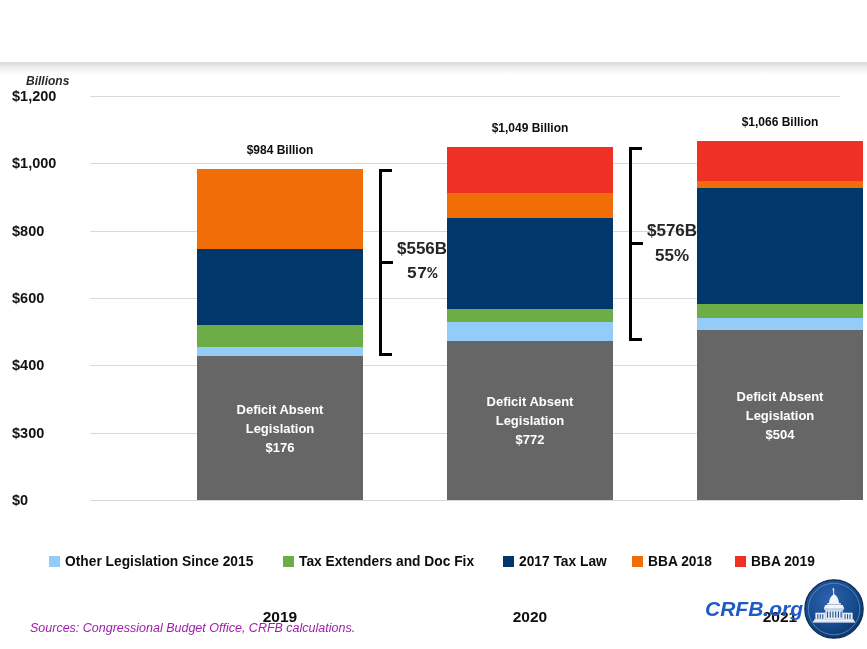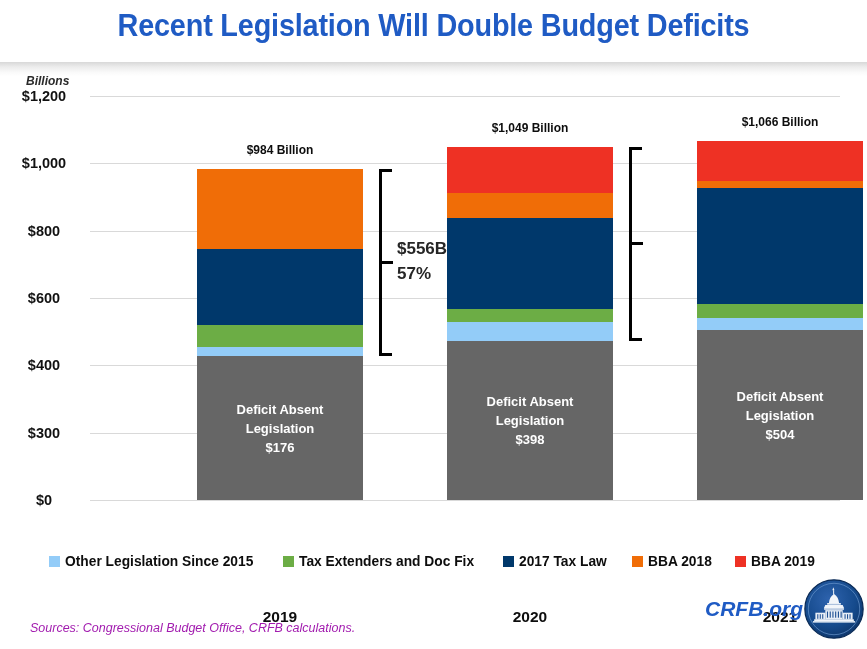--- a/index.html
+++ b/index.html
@@ -37,21 +37,21 @@
 
   
   
   .plot {
     position:absolute; left:90px; top:96px; width:750px; height:404px;
   }
   .gridline {
     position:absolute; left:0; width:750px; height:1px; background:#d9d9d9;
   }
   .axis-label {
-    position:absolute; right:0; width:64px; text-align:center;
+    position:absolute; right:0; width:64px; text-align:left;
     font-size:14.5px; font-weight:bold; color:#111;
     transform: translateY(-50%);
   }
   .axis-col { position:absolute; left:14px; top:96px; width:62px; height:404px; }
 
   
   .bar {
     position:absolute; bottom:0; width:166px;
   }
   .seg { width:100%; position:relative; }
@@ -113,23 +113,20 @@
   .crfb-text {
     font-size:21px; font-weight:bold; font-style:italic; color:#1F5BC4;
   }
   .crfb-logo { width:62px; height:62px; display:block; }
 </style>
 </head>
 <body>
 
 <div id="page">
 
-  <div class="title-band">
-    <div class="title">Recent Legislation Will Double Budget Deficits</div>
-  </div>
   <div class="band-shadow"></div>
 
   <div class="units">Billions</div>
 
   <div class="axis-col" id="axis-col">
       <div class="axis-label" style="top: 0px;">$1,200</div>
       <div class="axis-label" style="top: 67.3333px;">$1,000</div>
       <div class="axis-label" style="top: 134.667px;">$800</div>
       <div class="axis-label" style="top: 202px;">$600</div>
       <div class="axis-label" style="top: 269.333px;">$400</div>
@@ -161,43 +158,47 @@
       <div class="bar-total" style="left: 70px; top: 46.72px;">$984 Billion</div>
       <div class="x-label" style="left: 70px;">2019</div>
       <div class="bracket" style="left: 283px; top: 72.72px; height: 187.187px; width: 22px;">
         <div class="vline"></div>
         <div class="cap top"></div>
         <div class="cap bot"></div>
         <div class="nub"></div>
       </div>
       <div class="bracket-text" style="left: 307px; top: 140.313px;">
         <div>$556B</div>
-        <div style="text-align: left;">57%</div>
+        <div style="text-align: center; font-family: Liberation Mono, monospace;">57%</div>
       </div>
       <div class="bar" style="left: 357px;">
         <div class="seg" style="height: 45.7867px; background: rgb(238, 49, 36);"></div>
         <div class="seg" style="height: 25.25px; background: rgb(240, 109, 7);"></div>
         <div class="seg" style="height: 90.9px; background: rgb(0, 56, 107);"></div>
         <div class="seg" style="height: 13.4667px; background: rgb(108, 173, 69);"></div>
         <div class="seg" style="height: 18.5167px; background: rgb(147, 204, 248);"></div>
         <div class="seg" style="height: 159.243px; background: rgb(102, 102, 102);">
           <div class="seg-text" style="top: 51.6217px;">
             <div>Deficit Absent</div>
             <div>Legislation</div>
-            <div>$398</div>
+            <div>$772</div>
           </div>
         </div>
       </div>
       <div class="bar-total" style="left: 320px; top: 24.8367px;">$1,049 Billion</div>
       <div class="x-label" style="left: 320px;">2020</div>
       <div class="bracket" style="left: 533px; top: 50.8367px; height: 193.92px; width: 22px;">
         <div class="vline"></div>
         <div class="cap top"></div>
         <div class="cap bot"></div>
         <div class="nub"></div>
+      </div>
+      <div class="bracket-text" style="left: 557px; top: 121.797px;">
+        <div>$576B</div>
+        <div style="text-align: center;">55%</div>
       </div>
       <div class="bar" style="left: 607px;">
         <div class="seg" style="height: 40.0633px; background: rgb(238, 49, 36);"></div>
         <div class="seg" style="height: 6.73333px; background: rgb(240, 109, 7);"></div>
         <div class="seg" style="height: 116.15px; background: rgb(0, 56, 107);"></div>
         <div class="seg" style="height: 13.4667px; background: rgb(108, 173, 69);"></div>
         <div class="seg" style="height: 12.7933px; background: rgb(147, 204, 248);"></div>
         <div class="seg" style="height: 169.68px; background: rgb(102, 102, 102);">
           <div class="seg-text" style="top: 56.84px;">
             <div>Deficit Absent</div>

